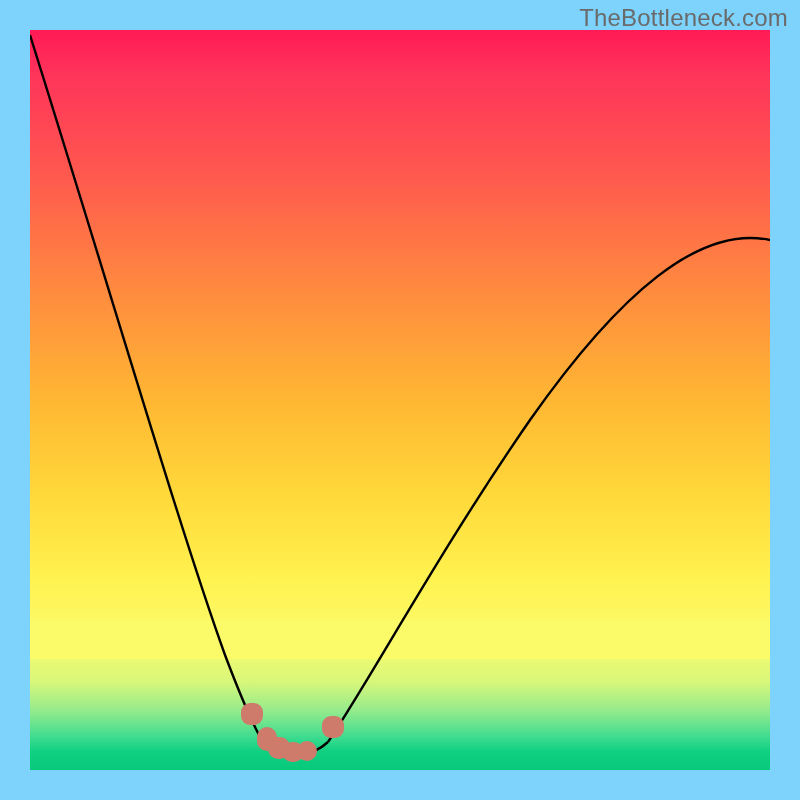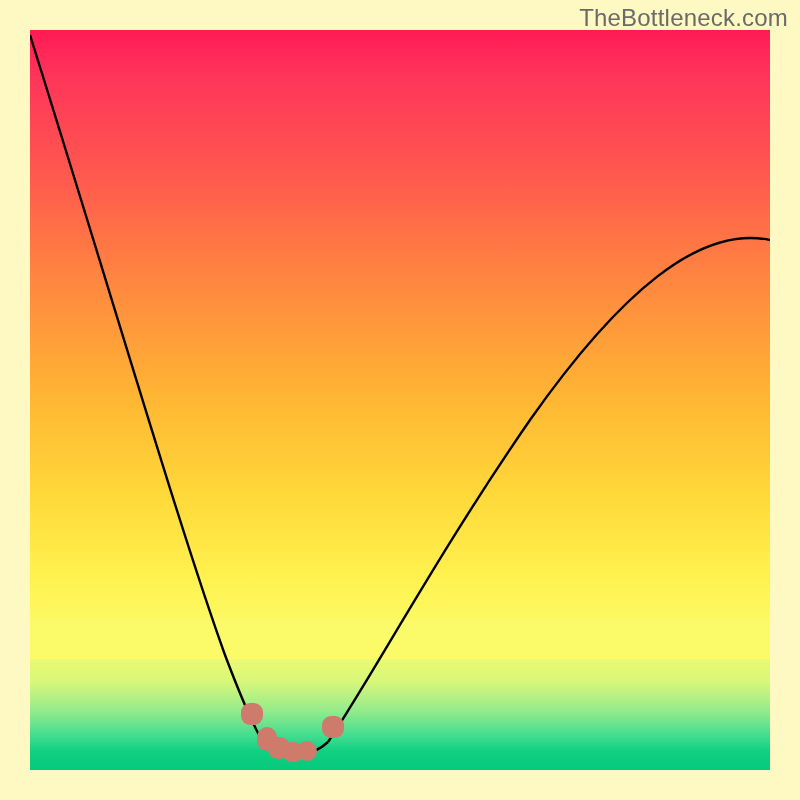--- a/index.html
+++ b/index.html
@@ -8,21 +8,21 @@
     width: 800px;
     height: 800px;
     background: #000;
     overflow: hidden;
     font-family: Arial, Helvetica, sans-serif;
   }
   .frame {
     position: relative;
     width: 800px;
     height: 800px;
-    background: #fef9c3;
+    background: #7dd3fc;
   }
   .watermark {
     position: absolute;
     top: 4px;
     right: 12px;
     color: #6a6a6a;
     font-size: 24px;
     font-weight: 400;
     letter-spacing: 0.2px;
     z-index: 5;

